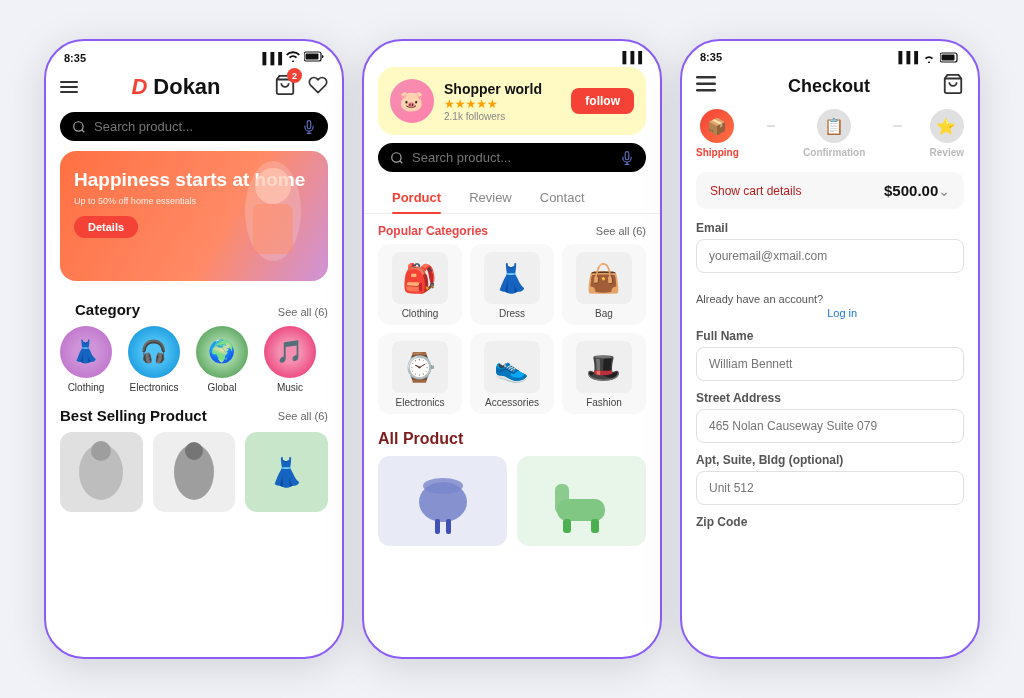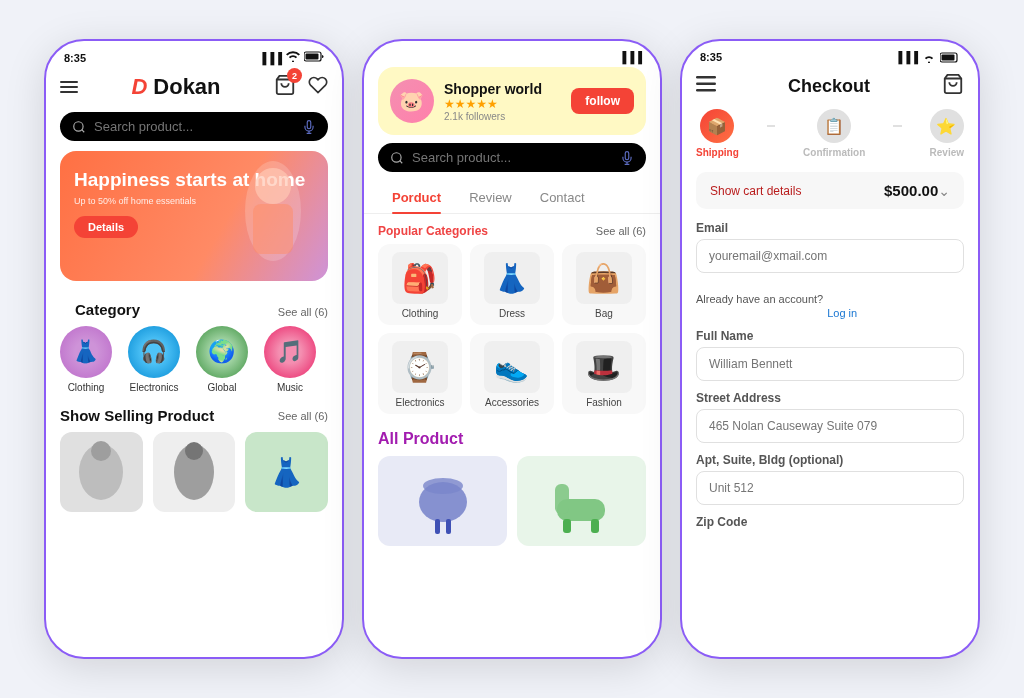--- a/index.html
+++ b/index.html
@@ -311,21 +311,21 @@
       width: 56px; height: 52px;
       border-radius: 8px;
       display: flex; align-items: center; justify-content: center;
       font-size: 28px;
       background: #efefef;
     }
     .cat-grid-label {
       font-size: 10px; color: #444; text-align: center;
     }
     .all-product-title {
-      font-size: 16px; font-weight: 800; color: #a21caf;
+      font-size: 16px; font-weight: 800; color: #7f1d1d;
       padding: 4px 14px 8px 14px;
     }
     .product-grid {
       display: grid;
       grid-template-columns: repeat(2, 1fr);
       gap: 10px;
       padding: 0 14px;
     }
     .product-card {
       background: #f0f7f0;
@@ -550,21 +550,21 @@
         <div class="cat-circle green-cat">🌍</div>
         <span class="cat-label">Global</span>
       </div>
       <div class="cat-item">
         <div class="cat-circle pink-cat">🎵</div>
         <span class="cat-label">Music</span>
       </div>
     </div>
 
     <div class="best-section-header">
-      <span class="section-title">Show Selling Product</span>
+      <span class="section-title">Best Selling Product</span>
       <span class="see-all">See all (6)</span>
     </div>
     <div class="products-row">
       <div class="product-thumb">
         <div class="product-thumb-inner" style="background:#e0e0e0;">
           <svg width="60" height="70" viewBox="0 0 60 70">
               <ellipse cx="30" cy="35" rx="22" ry="28" fill="#bdbdbd"></ellipse>
               <circle cx="30" cy="14" r="10" fill="#9e9e9e"></circle>
             </svg>
         </div>

